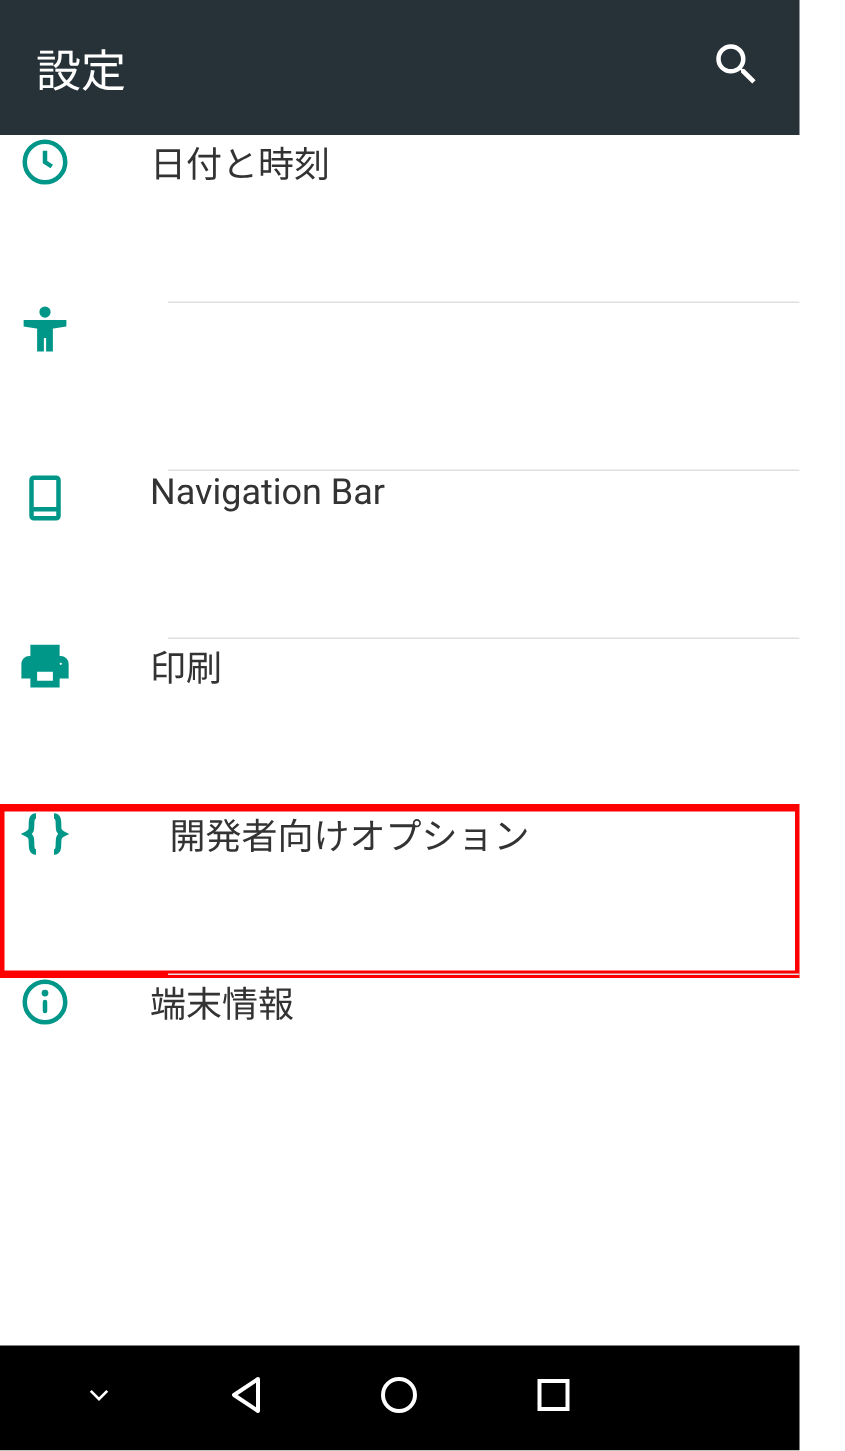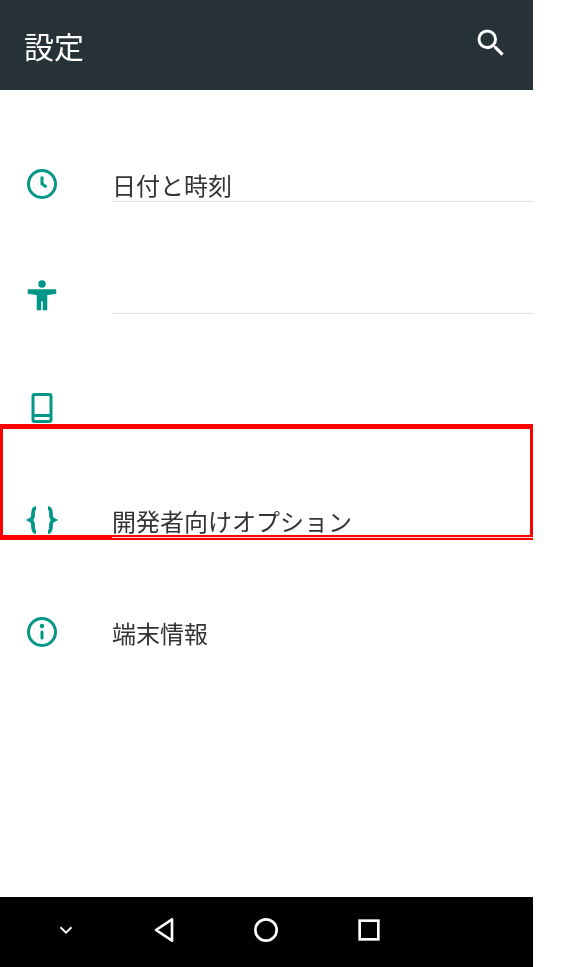--- a/index.html
+++ b/index.html
@@ -2,26 +2,26 @@
 <html><head>
 <meta charset="utf-8">
 <style>
   * { box-sizing: border-box; margin: 0; padding: 0; }
   html, body { width: 563px; height: 967px; font-family: "Roboto", "Noto Sans CJK JP", sans-serif; background: #fff; overflow: hidden; }
   .screen { width: 533px; height: 967px; display: flex; flex-direction: column; background: #fff; position: relative; }
   .appbar { height: 90px; background: #263238; display: flex; align-items: center; padding: 0 24px; color: #fff; }
   .appbar-title { font-size: 30px; font-weight: 400; flex: 1; }
   .search-icon svg { width: 36px; height: 36px; fill: #fff; }
   .content { flex: 1; background: #fff; overflow: hidden; }
-  .list-item { display: flex; align-items: flex-end; height: 112px; padding-left: 24px; position: relative; }
+  .list-item { display: flex; align-items: flex-start; height: 112px; padding-left: 12px; position: relative; }
   .list-item .icon { width: 88px; display: flex; align-items: center; justify-content: flex-start; }
   .list-item .icon svg { width: 36px; height: 36px; fill: none; stroke: #009688; }
   .list-item .label { font-size: 24px; color: #333; }
   .divider { position: absolute; bottom: 0; left: 112px; right: 0; height: 1px; background: #e0e0e0; }
-  .highlighted { outline: 5px solid #ff0000; outline-offset: -3px; }
+  .highlighted { outline: 5px solid #ff0000; outline-offset: -3px; gap: 13px; }
   .navbar { height: 70px; background: #000; display: flex; align-items: center; justify-content: space-around; padding: 0 20px; }
   .navbar .nav-btn svg { width: 32px; height: 32px; }
   .navbar .nav-small svg { width: 22px; height: 22px; }
 </style>
 </head>
 <body>
 
 <div class="screen">
 
   <div class="appbar">
@@ -57,23 +57,33 @@
       <div class="divider"></div>
     </div>
 
     <div class="list-item">
       <div class="icon">
         <svg viewBox="0 0 24 24" stroke-width="2">
             <rect x="6" y="3" width="12" height="18" rx="1"></rect>
             <line x1="6" y1="17" x2="18" y2="17"></line>
           </svg>
       </div>
+      <div class="label">Navigation Bar</div>
       <div class="divider"></div>
     </div>
 
+    <div class="list-item">
+      <div class="icon">
+        <svg viewBox="0 0 24 24">
+            <path fill="#009688" d="M19 8H5c-1.66 0-3 1.34-3 3v6h4v4h12v-4h4v-6c0-1.66-1.34-3-3-3zm-3 11H8v-5h8v5zm3-7c-.55 0-1-.45-1-1s.45-1 1-1 1 .45 1 1-.45 1-1 1zm-1-9H6v4h12V3z"></path>
+          </svg>
+      </div>
+      <div class="label">印刷</div>
+      <div class="divider"></div>
+    </div>
 
     <div class="list-item highlighted">
       <div class="icon">
         <svg viewBox="0 0 24 24" stroke-width="2.5">
             <path d="M8 4c-2 0-2 2-2 4s0 3-2 4c2 1 2 2 2 4s0 4 2 4"></path>
             <path d="M16 4c2 0 2 2 2 4s0 3 2 4c-2 1-2 2-2 4s0 4-2 4"></path>
           </svg>
       </div>
       <div class="label">開発者向けオプション</div>
       <div class="divider"></div>

